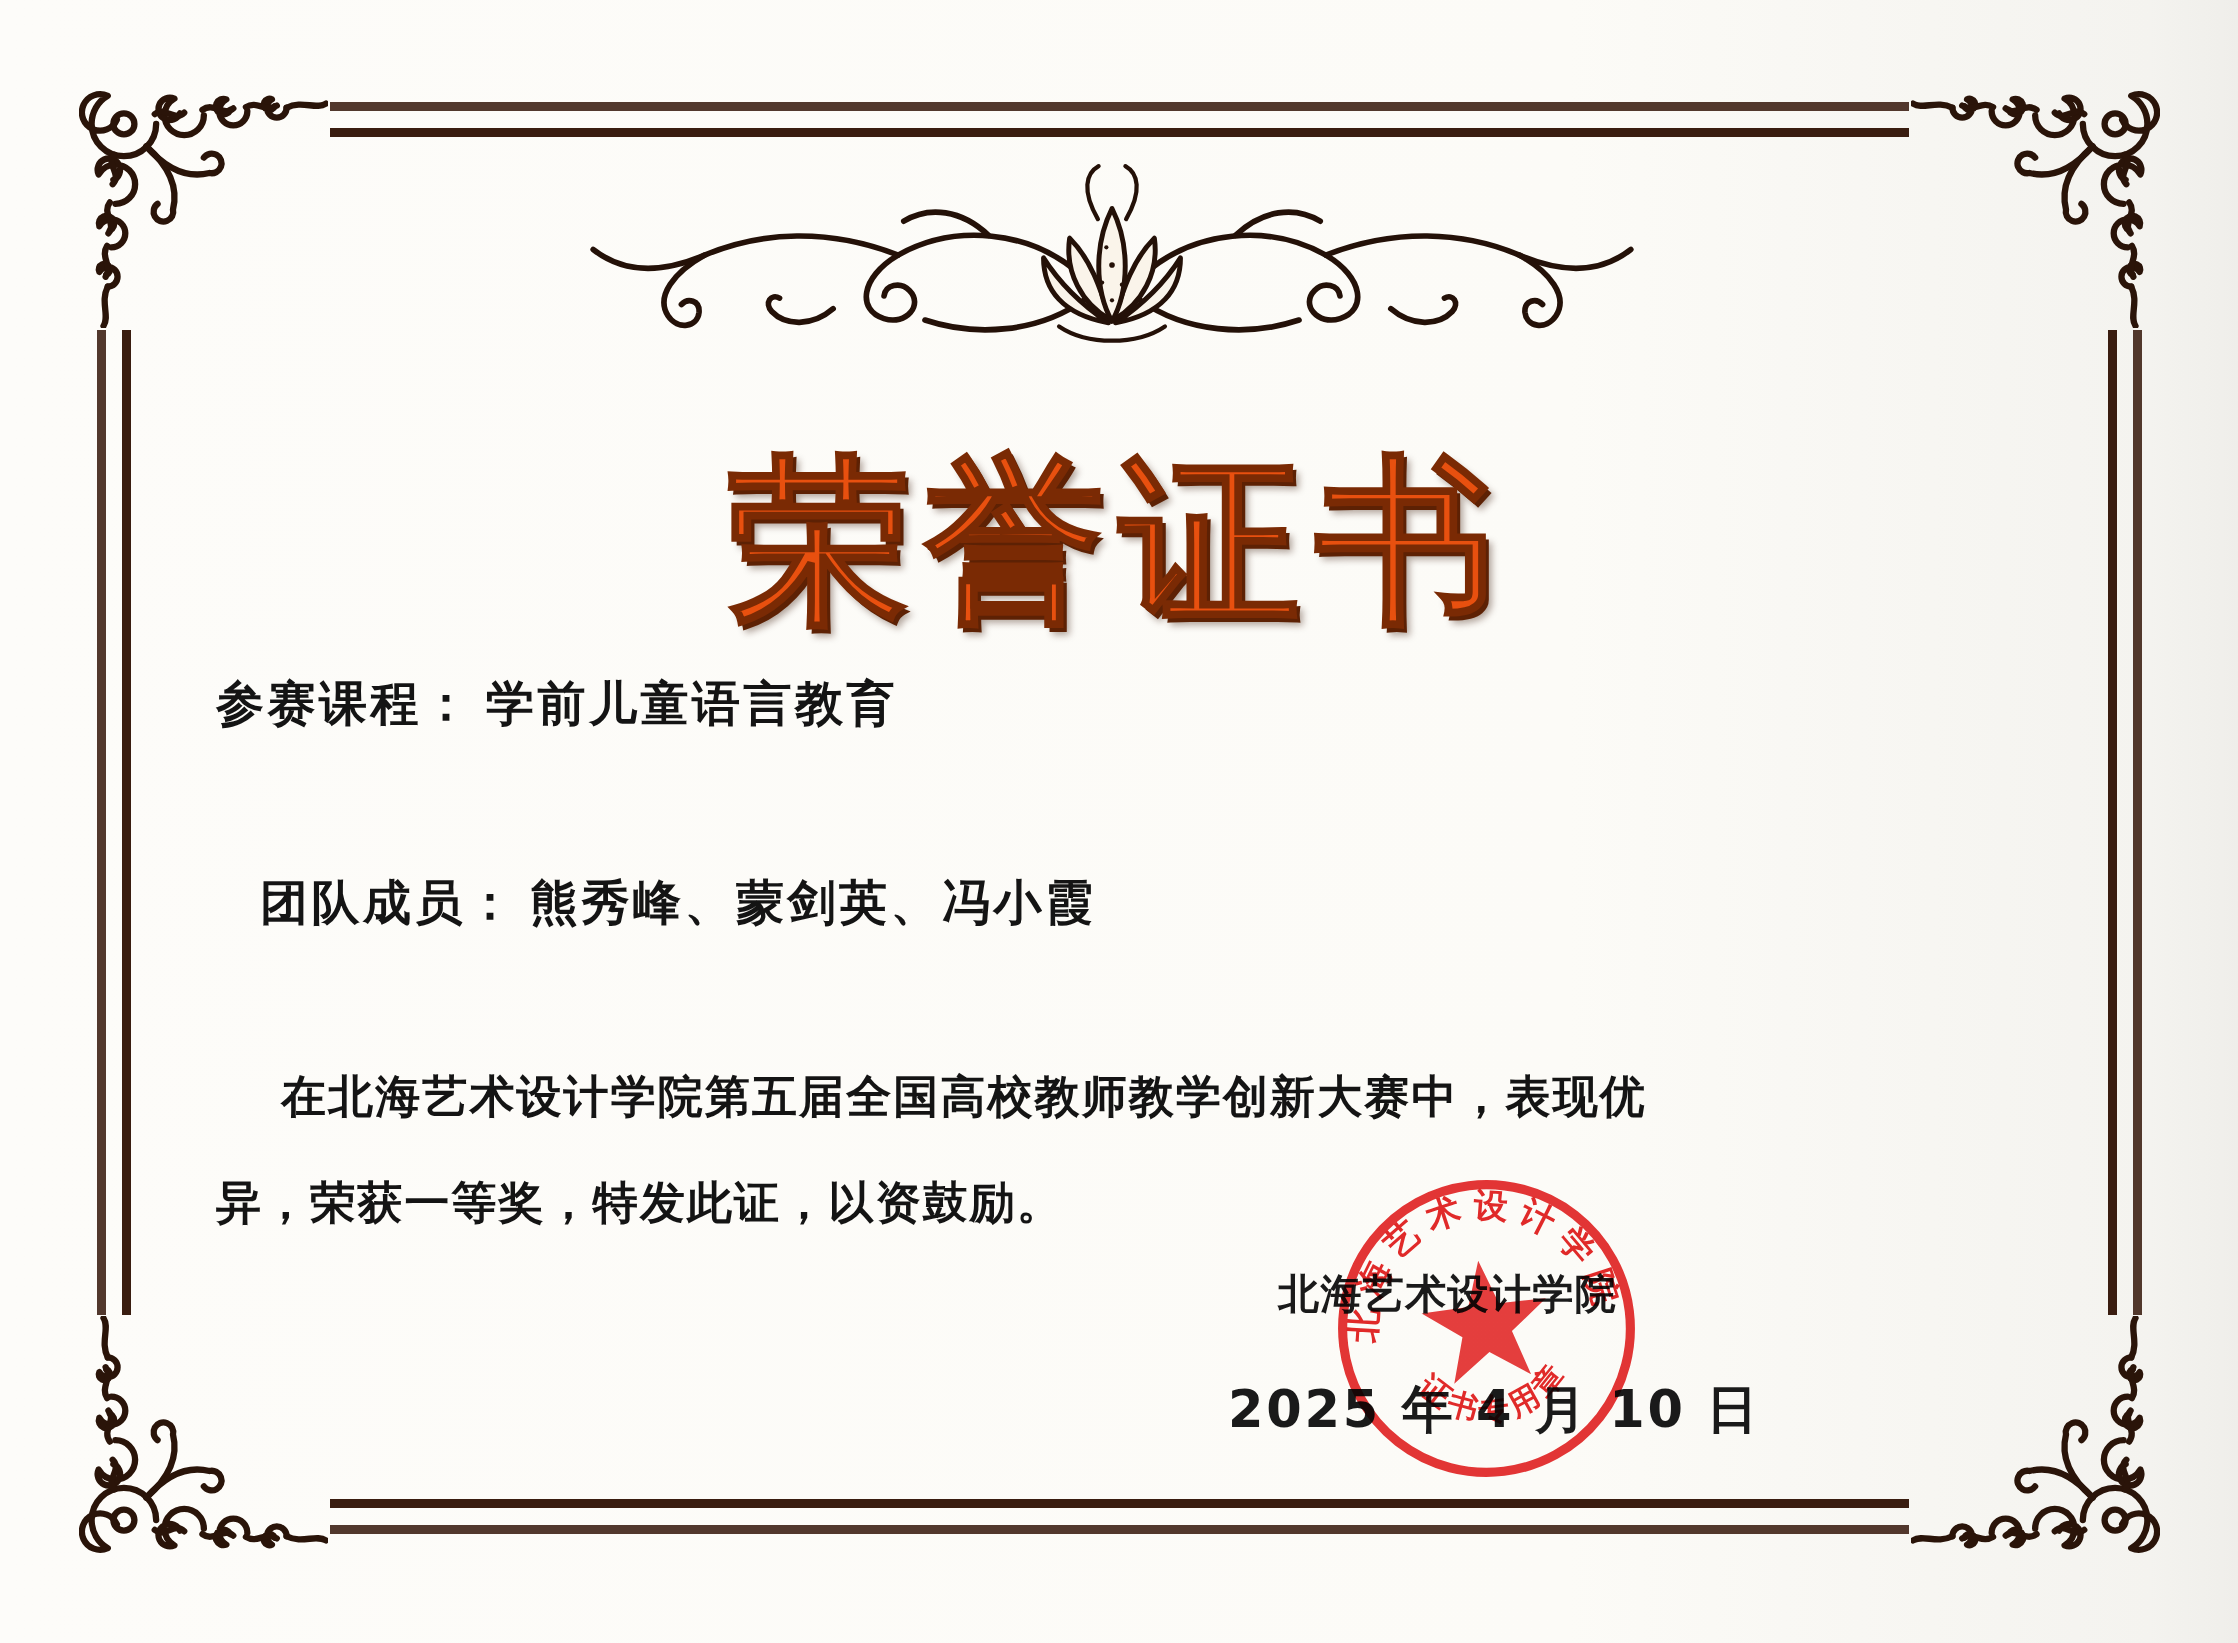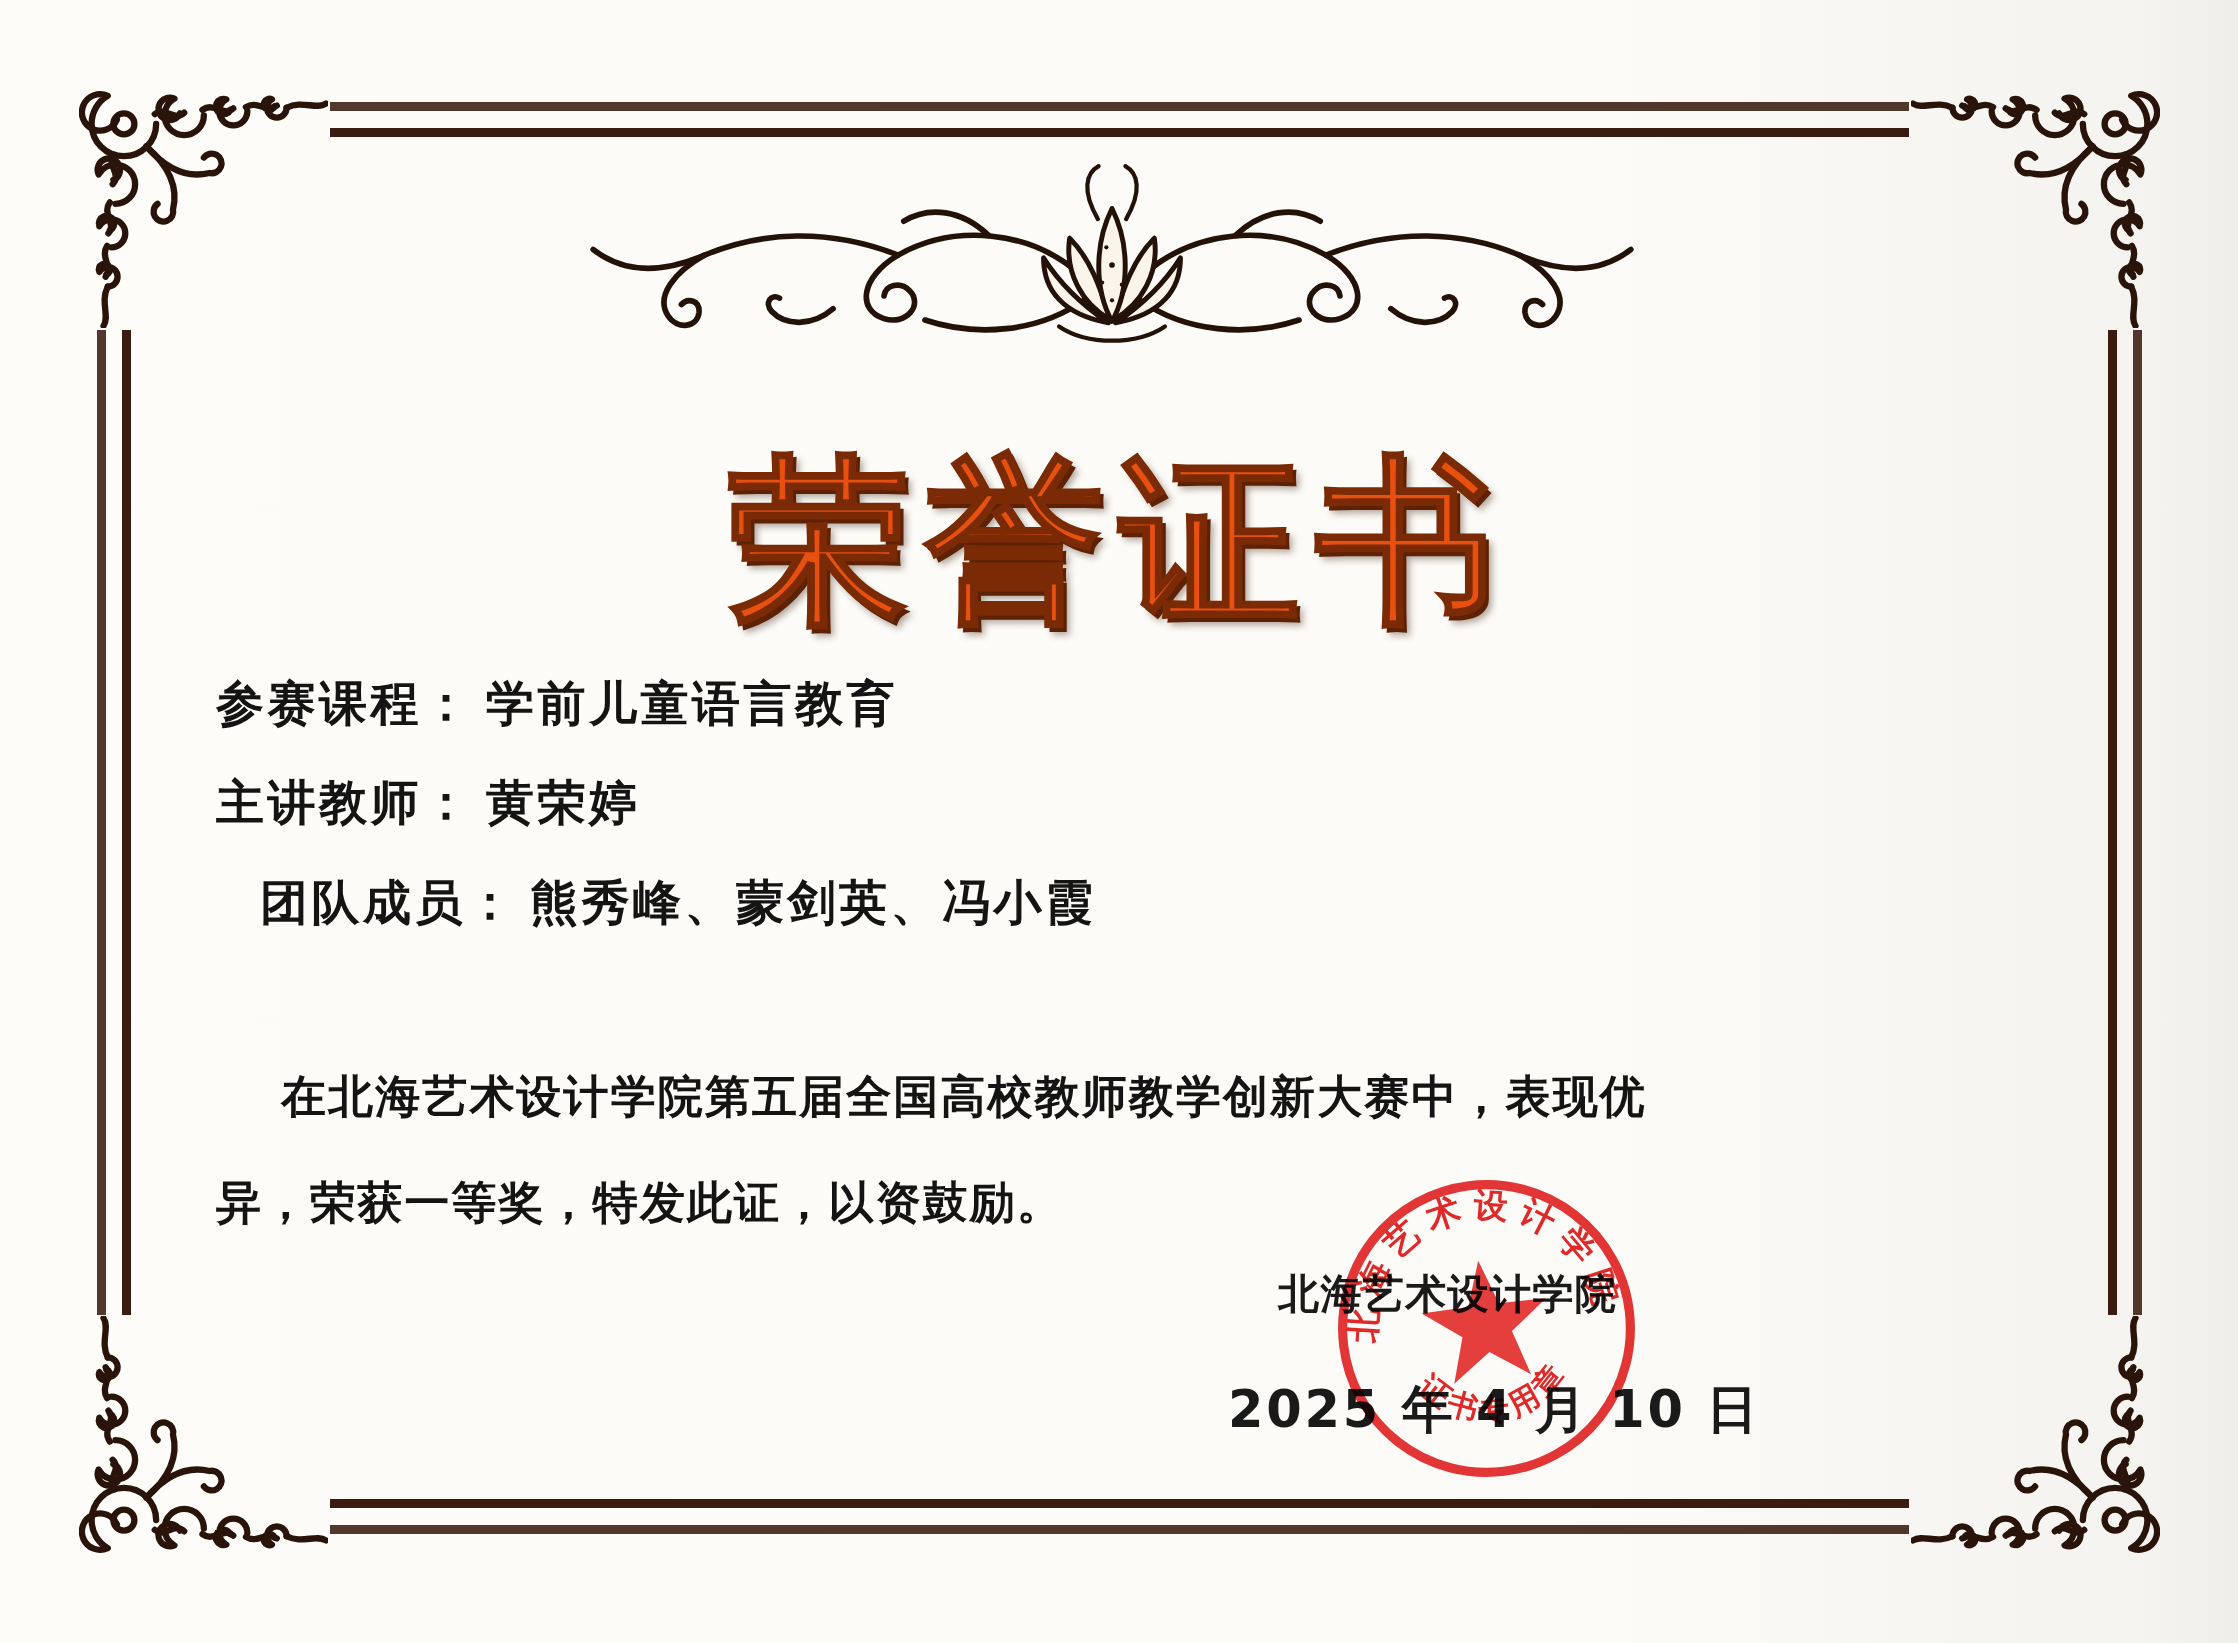--- a/index.html
+++ b/index.html
@@ -170,23 +170,20 @@
   <div class="flourish">
     <svg viewBox="0 0 1540 315" width="1080" height="221">
         <use href="#header-flourish"></use>
       </svg>
   </div>
 
   <div class="title">荣誉证书</div>
 
   <div class="field f0">
     <span>参赛课程：</span><span class="gap"></span><span>学前儿童语言教育</span>
-  </div>
-  <div class="field f1">
-    <span>主讲教师：</span><span class="gap"></span><span>黄荣婷</span>
   </div>
   <div class="field f2">
     <span>团队成员：</span><span class="gap"></span><span>熊秀峰、蒙剑英、冯小霞</span>
   </div>
 
   <div class="bodyline l1">在北海艺术设计学院第五届全国高校教师教学创新大赛中，表现优</div>
   <div class="bodyline l2">异，荣获一等奖，特发此证，以资鼓励。</div>
 
   <div class="issuer">北海艺术设计学院</div>
   <div class="date">2025 年 4 月 10 日</div>

